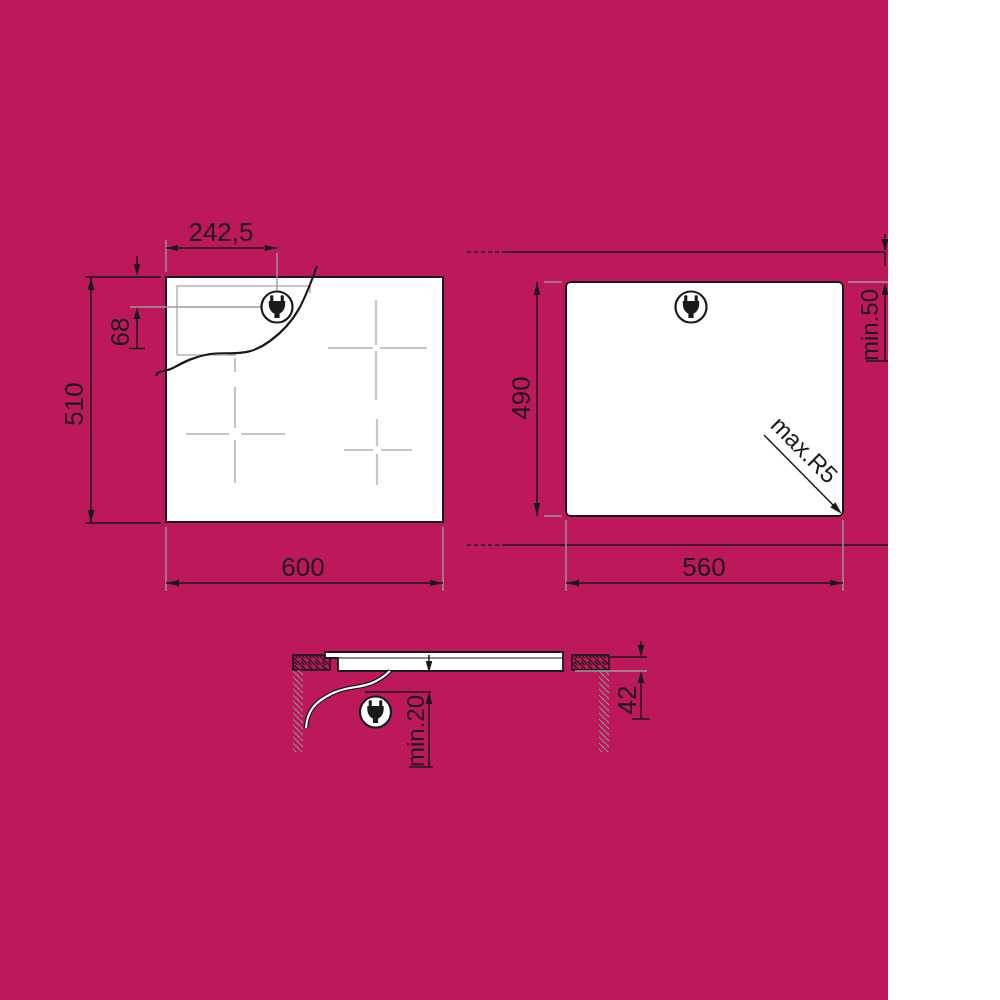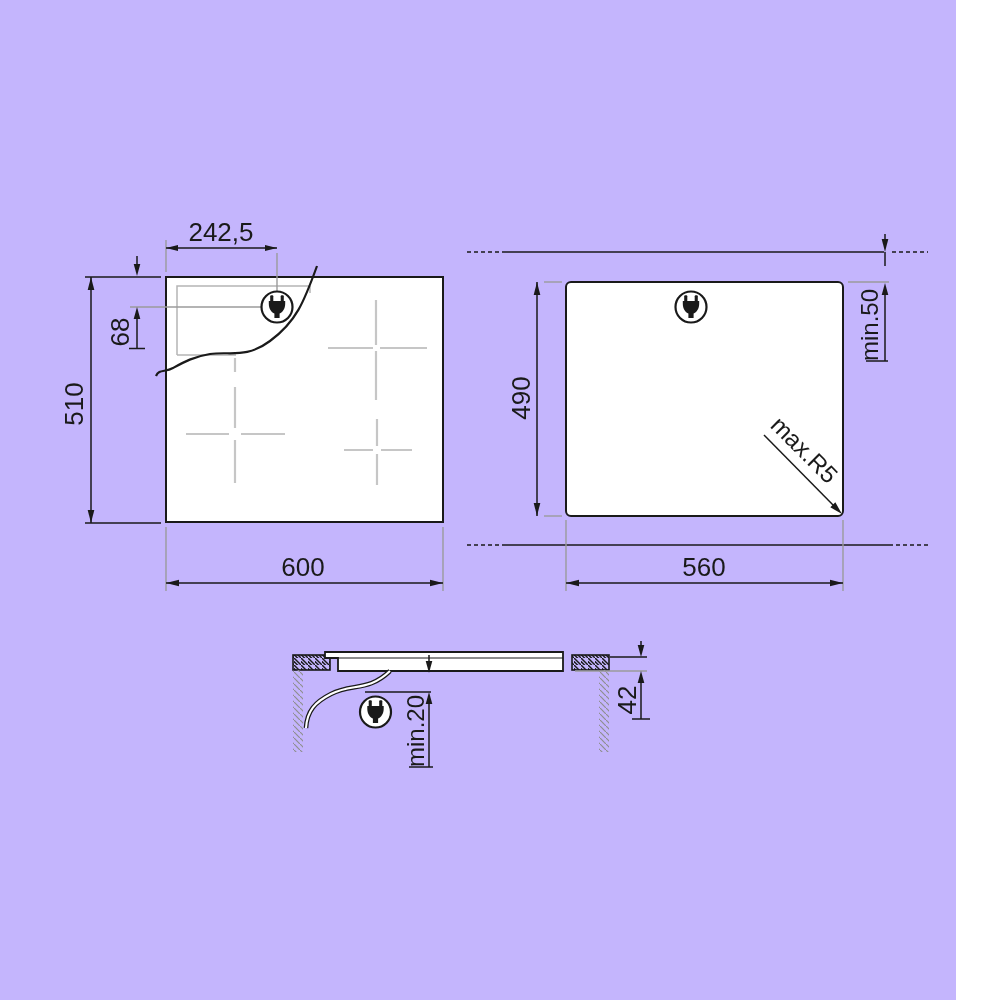--- a/index.html
+++ b/index.html
@@ -1,16 +1,16 @@
 <!DOCTYPE html>
 <html><head>
 <meta charset="utf-8">
 <style>
   html,body{margin:0;padding:0;background:#ffffff;}
-  .stage{width:956px;height:1000px;background:#c4b5fd;position:relative;overflow:hidden;}
+  .stage{width:888px;height:1000px;background:#be185d;position:relative;overflow:hidden;}
   svg{display:block;}
   text{font-family:"Liberation Sans", sans-serif;fill:#1a1a1a;}
   .dimnum{font-size:26px;}
   .dimsmall{font-size:24px;}
   .thin{stroke:#1a1a1a;stroke-width:1.6;fill:none;}
   .dim{stroke:#1a1a1a;stroke-width:1.5;fill:none;}
   .ext{stroke:#9b9b9b;stroke-width:1.4;fill:none;}
   .extdark{stroke:#1a1a1a;stroke-width:1.4;fill:none;}
   .inner{stroke:#b5b5b5;stroke-width:1.5;fill:none;}
   .cross{stroke:#c6c6c6;stroke-width:2.2;fill:none;}

